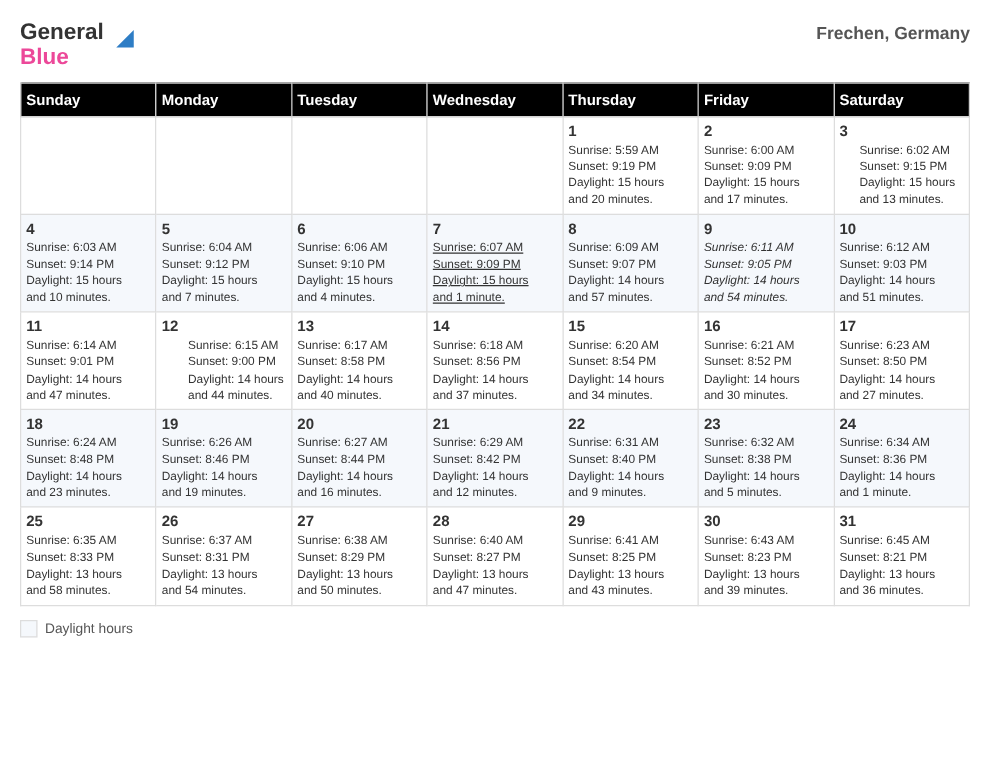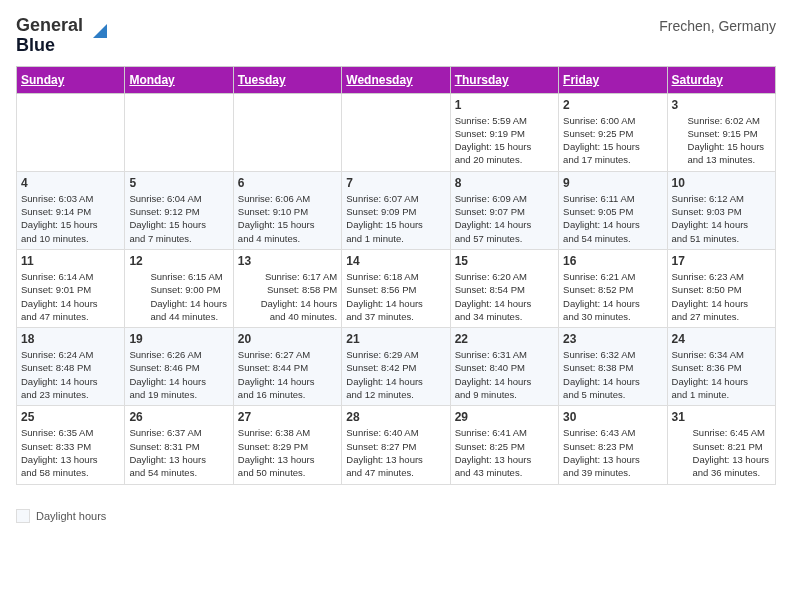--- a/index.html
+++ b/index.html
@@ -21,47 +21,47 @@
       display: flex;
       align-items: center;
       gap: 6px;
     }
     .logo-text {
       font-size: 18px;
       font-weight: bold;
       line-height: 1.1;
     }
     .logo-general { color: #333; }
-    .logo-blue { color: #0f172a; }
+    .logo-blue { color: #ec4899; }
     .title-block { text-align: right; }
     .month-year {
       font-size: 36px;
       font-weight: bold;
       color: #333;
       line-height: 1.1;
     }
     .location {
       font-size: 14px;
       color: #555;
       margin-top: 2px;
+      font-weight: bold;
     }
     .calendar {
       width: 100%;
       border-collapse: collapse;
       font-size: 10px;
     }
     .calendar th {
-      background: #a21caf;
+      background: #000000;
       color: #fff;
       font-size: 12px;
       font-weight: bold;
       padding: 6px 4px;
       text-align: left;
       border: 1px solid #ccc;
-      text-decoration: underline;
     }
     .calendar td {
       vertical-align: top;
       border: 1px solid #ddd;
       padding: 4px;
       width: calc(100% / 7);
       min-height: 80px;
       background: #fff;
     }
     .calendar tr:nth-child(even) td {
@@ -74,21 +74,21 @@
       margin-bottom: 2px;
       display: block;
     }
     .day-info {
       font-size: 9.5px;
       color: #333;
       line-height: 1.4;
     }
     .empty { background: #fff !important; }
     .legend {
-      margin-top: 24px;
+      margin-top: 11px;
       display: flex;
       align-items: center;
       gap: 6px;
       font-size: 11px;
       color: #555;
     }
     .legend-box {
       width: 14px;
       height: 14px;
       background: #f5f8fc;
@@ -141,21 +141,21 @@
         <td>
           <span class="day-num">1</span>
           <div class="day-info" style="white-space: pre-line;">Sunrise: 5:59 AM
 Sunset: 9:19 PM
 Daylight: 15 hours
 and 20 minutes.</div>
         </td>
         <td>
           <span class="day-num">2</span>
           <div class="day-info" style="white-space: pre-line;">Sunrise: 6:00 AM
-Sunset: 9:25 PM
+Sunset: 9:09 PM
 Daylight: 15 hours
 and 17 minutes.</div>
         </td>
         <td>
           <span class="day-num">3</span>
           <div class="day-info" style="white-space: pre-line; margin-left: 16px;">Sunrise: 6:02 AM
 Sunset: 9:15 PM
 Daylight: 15 hours
 and 13 minutes.</div>
         </td>
@@ -177,35 +177,35 @@
         </td>
         <td>
           <span class="day-num">6</span>
           <div class="day-info" style="white-space: pre-line;">Sunrise: 6:06 AM
 Sunset: 9:10 PM
 Daylight: 15 hours
 and 4 minutes.</div>
         </td>
         <td>
           <span class="day-num">7</span>
-          <div class="day-info" style="white-space: pre-line;">Sunrise: 6:07 AM
+          <div class="day-info" style="white-space: pre-line; text-decoration: underline;">Sunrise: 6:07 AM
 Sunset: 9:09 PM
 Daylight: 15 hours
 and 1 minute.</div>
         </td>
         <td>
           <span class="day-num">8</span>
           <div class="day-info" style="white-space: pre-line;">Sunrise: 6:09 AM
 Sunset: 9:07 PM
 Daylight: 14 hours
 and 57 minutes.</div>
         </td>
         <td>
           <span class="day-num">9</span>
-          <div class="day-info" style="white-space: pre-line;">Sunrise: 6:11 AM
+          <div class="day-info" style="white-space: pre-line; font-style: italic;">Sunrise: 6:11 AM
 Sunset: 9:05 PM
 Daylight: 14 hours
 and 54 minutes.</div>
         </td>
         <td>
           <span class="day-num">10</span>
           <div class="day-info" style="white-space: pre-line;">Sunrise: 6:12 AM
 Sunset: 9:03 PM
 Daylight: 14 hours
 and 51 minutes.</div>
@@ -221,21 +221,21 @@
         </td>
         <td>
           <span class="day-num">12</span>
           <div class="day-info" style="white-space: pre-line; margin-left: 21px;">Sunrise: 6:15 AM
 Sunset: 9:00 PM
 Daylight: 14 hours
 and 44 minutes.</div>
         </td>
         <td>
           <span class="day-num">13</span>
-          <div class="day-info" style="white-space: pre-line; text-align: right;">Sunrise: 6:17 AM
+          <div class="day-info" style="white-space: pre-line;">Sunrise: 6:17 AM
 Sunset: 8:58 PM
 Daylight: 14 hours
 and 40 minutes.</div>
         </td>
         <td>
           <span class="day-num">14</span>
           <div class="day-info" style="white-space: pre-line;">Sunrise: 6:18 AM
 Sunset: 8:56 PM
 Daylight: 14 hours
 and 37 minutes.</div>
@@ -351,21 +351,21 @@
         </td>
         <td>
           <span class="day-num">30</span>
           <div class="day-info" style="white-space: pre-line;">Sunrise: 6:43 AM
 Sunset: 8:23 PM
 Daylight: 13 hours
 and 39 minutes.</div>
         </td>
         <td>
           <span class="day-num">31</span>
-          <div class="day-info" style="white-space: pre-line; margin-left: 21px;">Sunrise: 6:45 AM
+          <div class="day-info" style="white-space: pre-line;">Sunrise: 6:45 AM
 Sunset: 8:21 PM
 Daylight: 13 hours
 and 36 minutes.</div>
         </td>
       </tr>
     </tbody>
 </table>
 
 <div class="legend">
   <div class="legend-box"></div>

